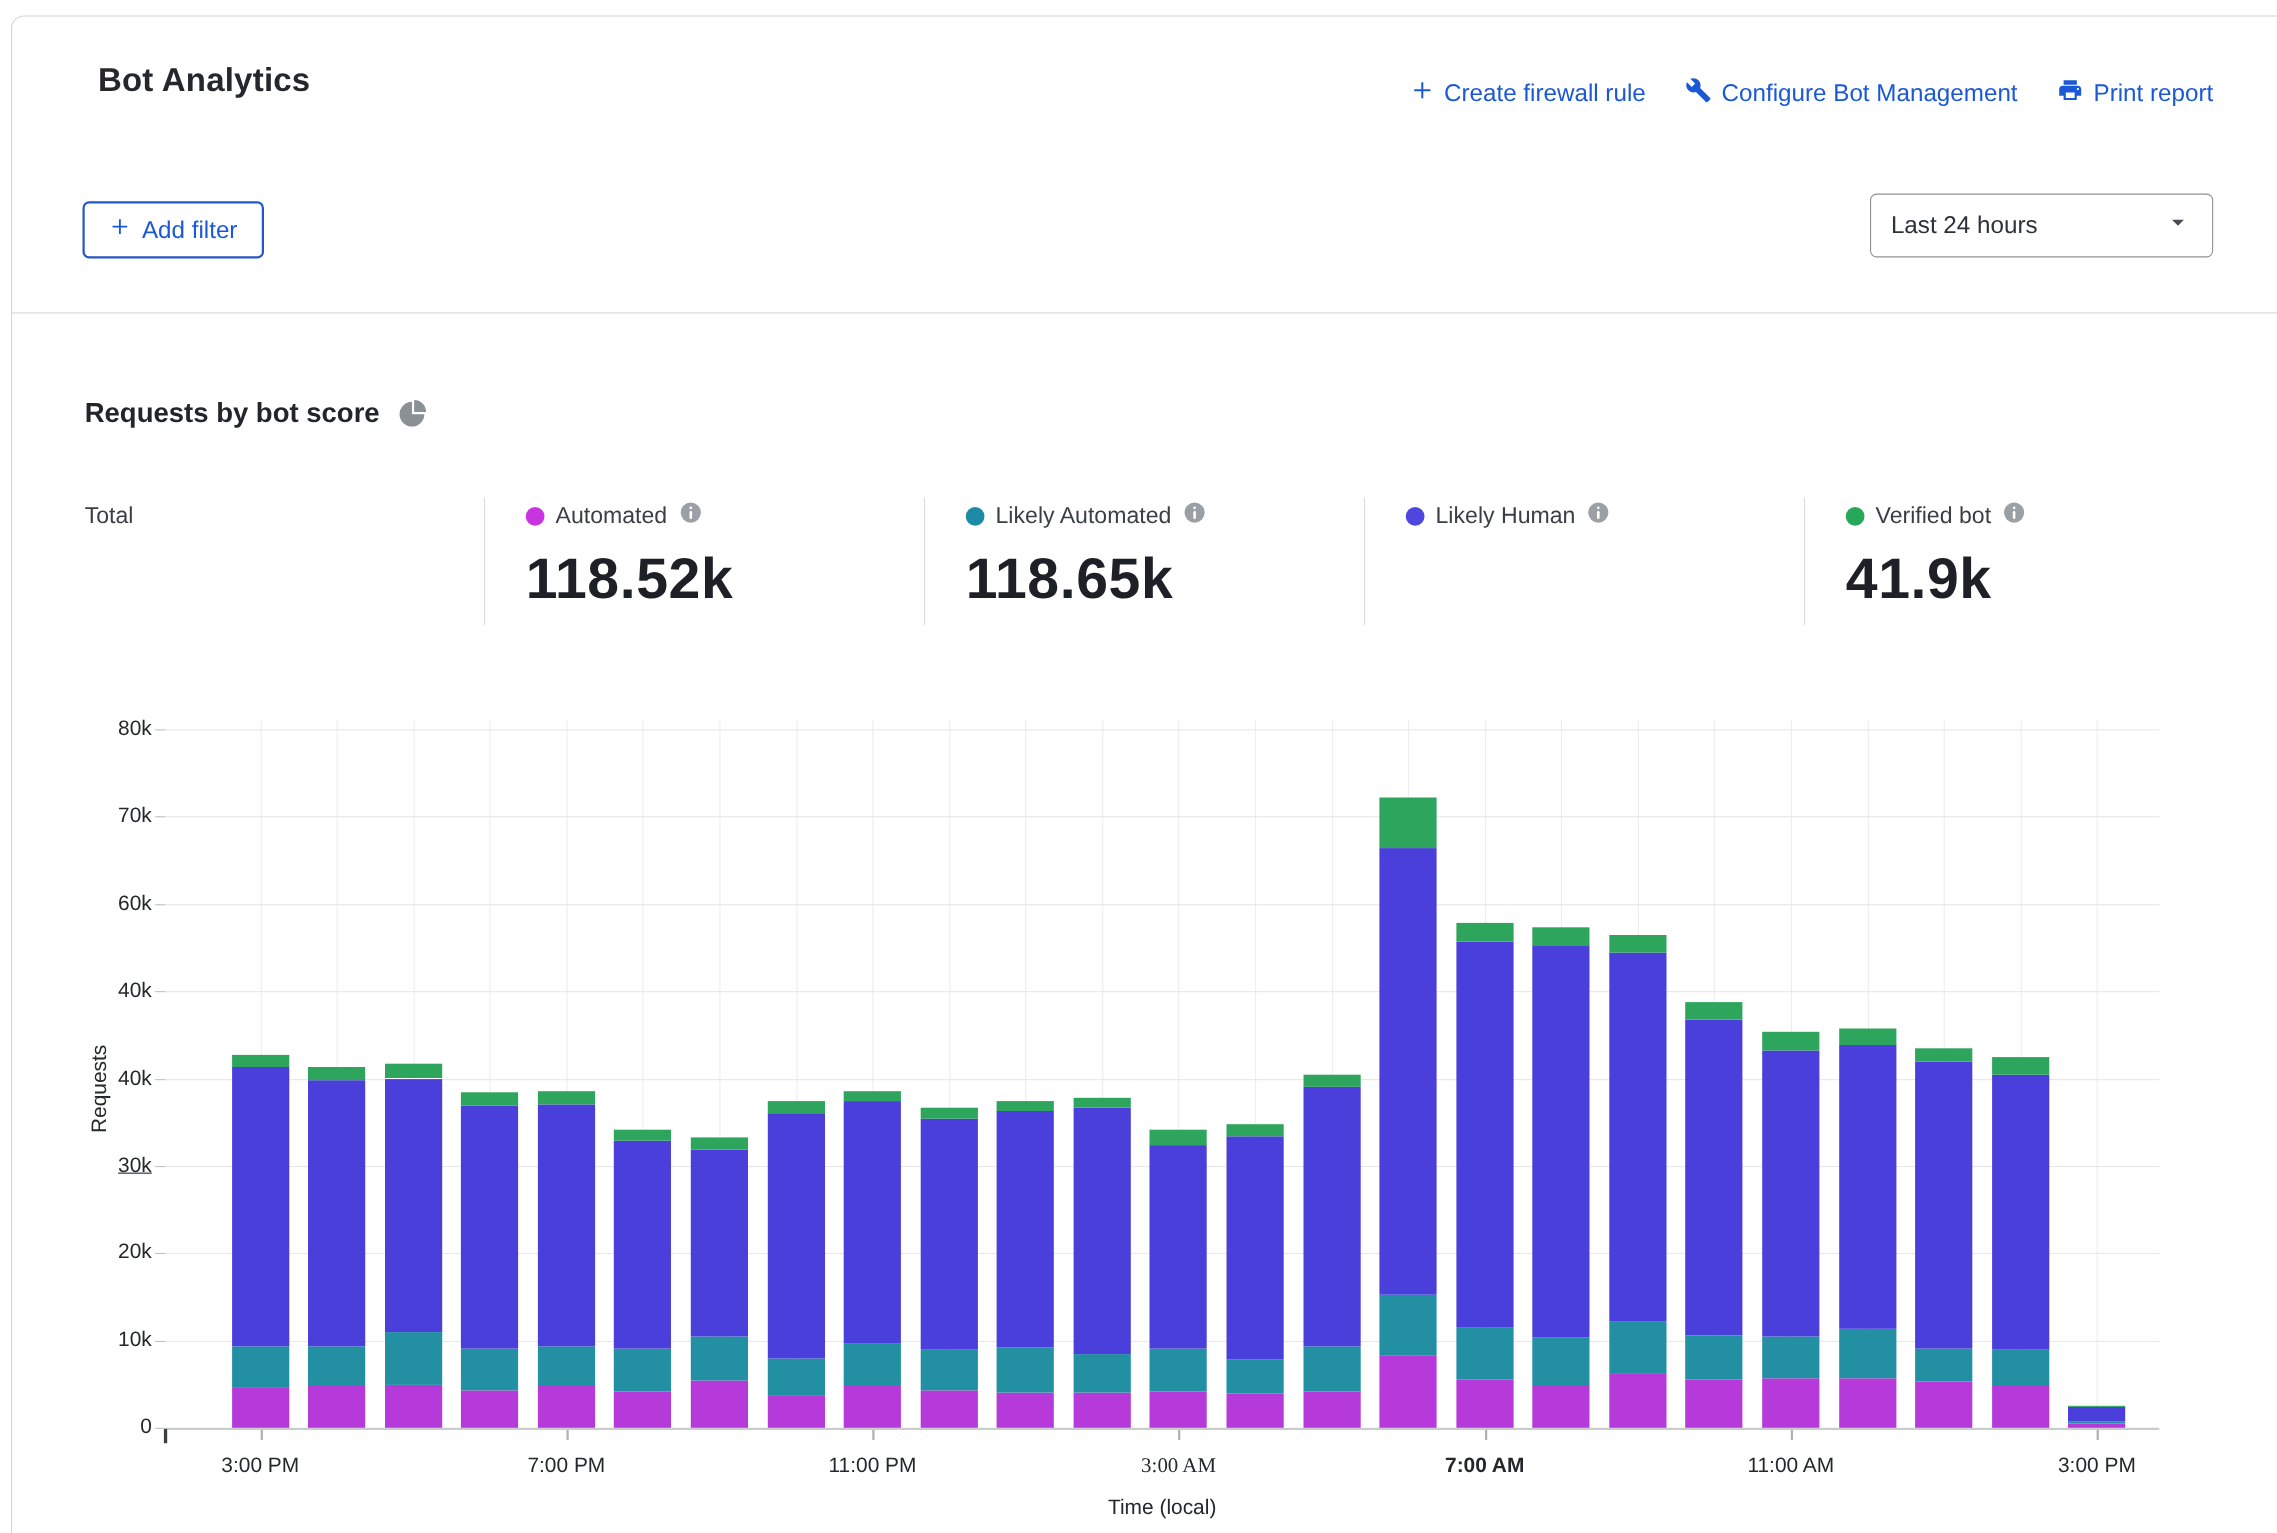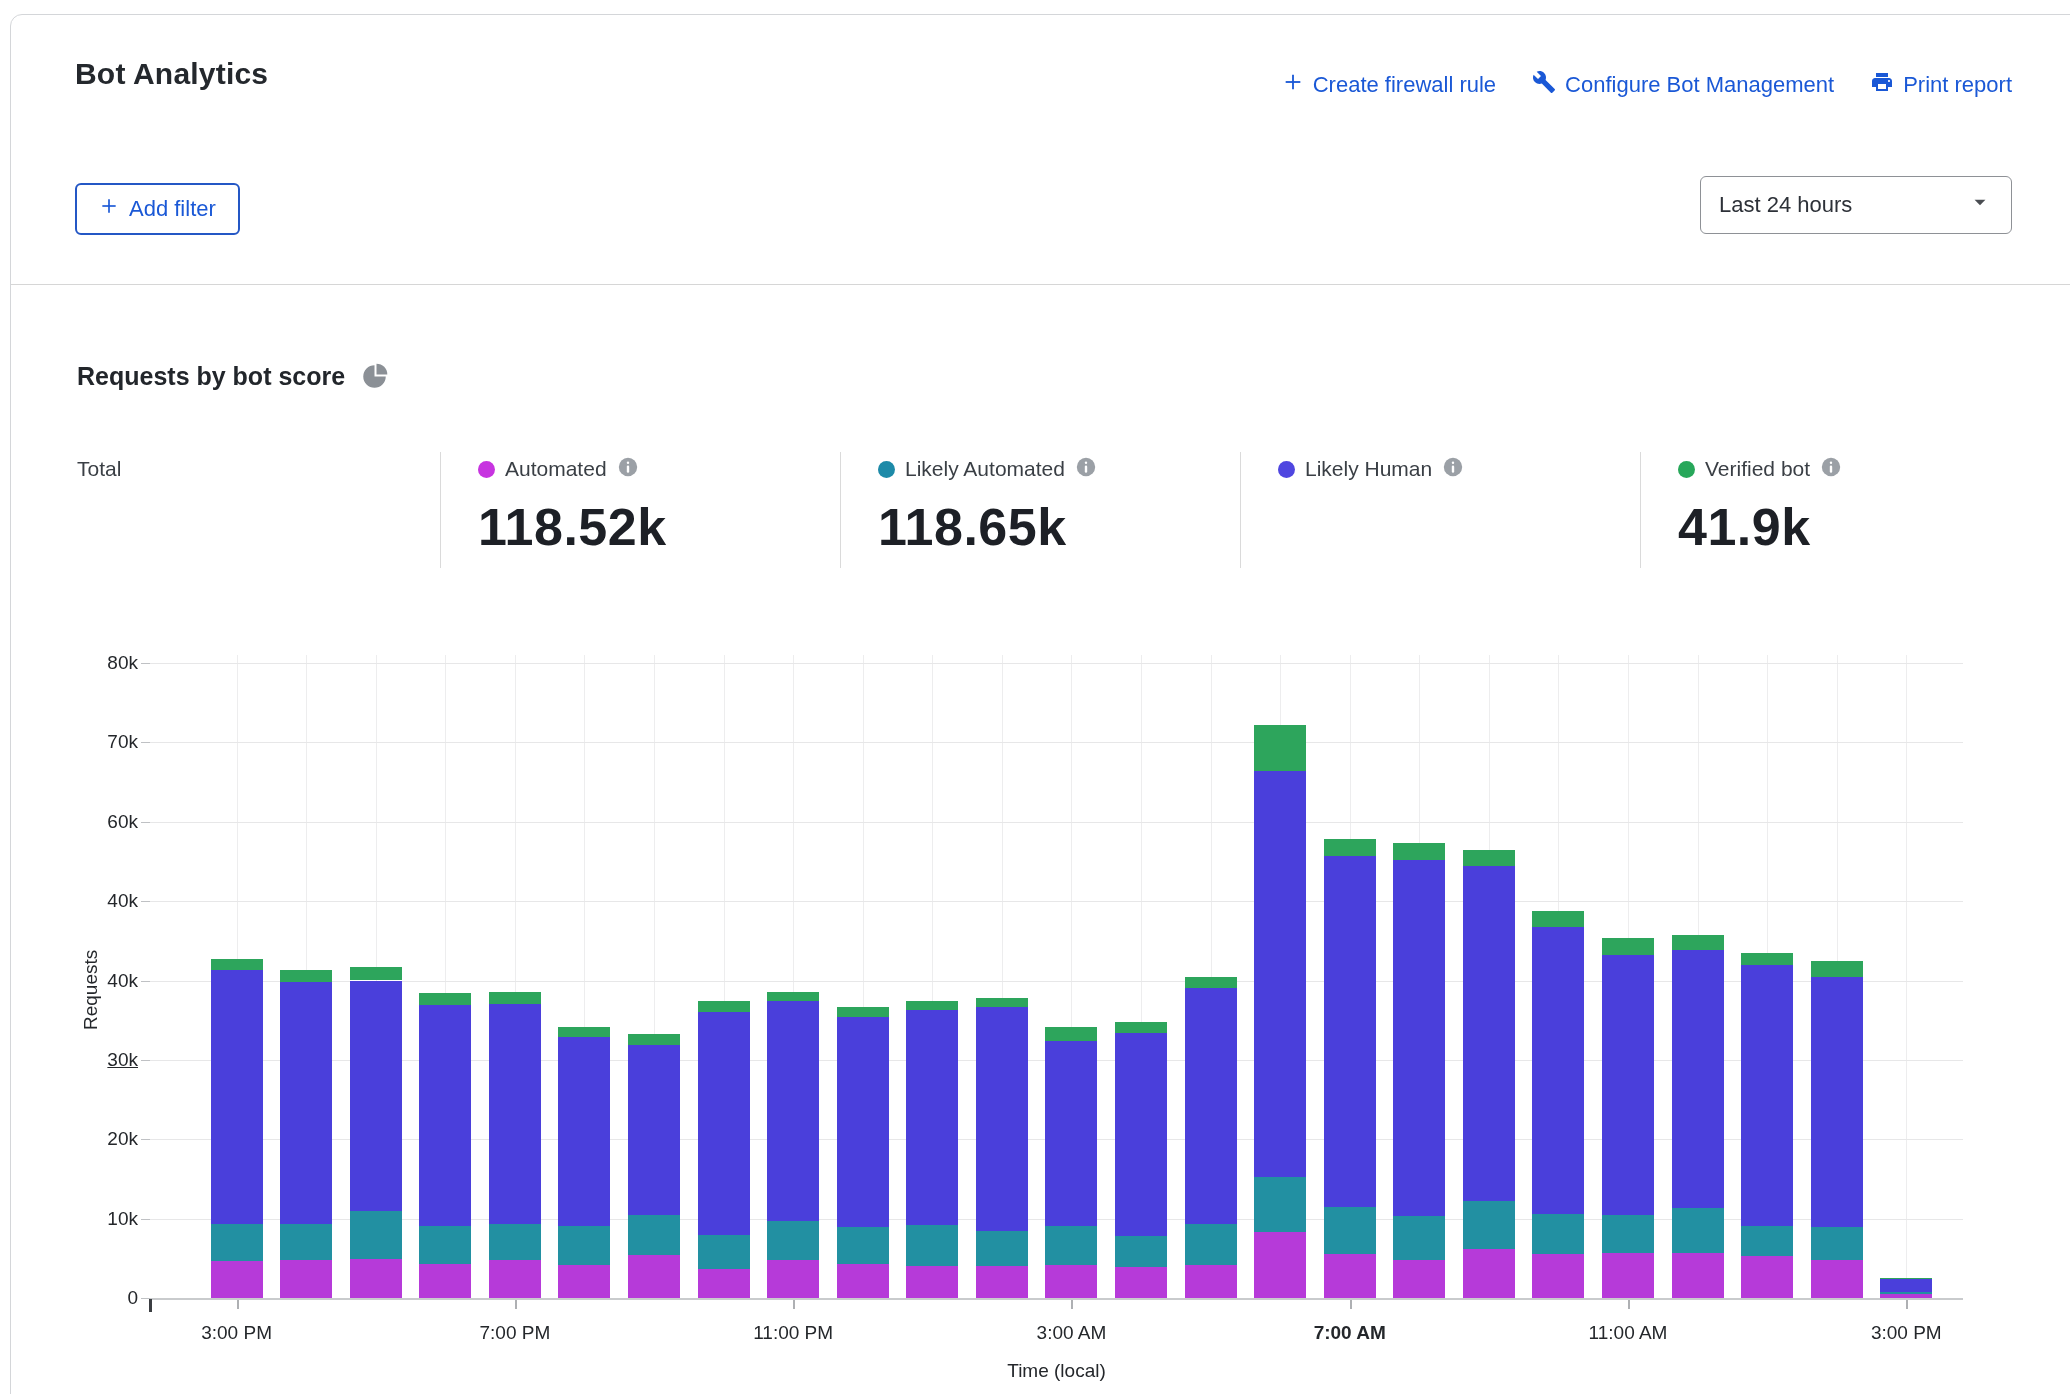--- a/index.html
+++ b/index.html
@@ -6,21 +6,21 @@
   body{
     width:2070px;height:1394px;position:relative;background:#ffffff;
     font-family:"Liberation Sans","DejaVu Sans",sans-serif;color:#24282d;
     overflow:hidden;
   }
   .card{
     position:absolute;left:10px;top:14px;width:2200px;height:1500px;
     border:1px solid #d4d6d9;border-radius:12px;background:#fff;
   }
   .page-title{
-    position:absolute;left:75px;top:57px;font-size:30px;font-weight:700;color:#24282d;
+    position:absolute;left:89px;top:57px;font-size:30px;font-weight:700;color:#24282d;
     letter-spacing:.2px;
   }
   .actions{
     position:absolute;top:70px;right:58px;display:flex;gap:36px;align-items:center;
   }
   .action-link{
     display:flex;align-items:center;gap:9px;color:#1a58d6;font-size:22px;cursor:pointer;
     text-decoration:none;
   }
   .action-link svg{flex:0 0 auto;}
@@ -363,21 +363,21 @@
     <div class="bar-seg" style="left: 1880.28px; top: 1291.65px; width: 52px; height: 2.38125px; background: rgb(34, 144, 162);"></div>
     <div class="bar-seg" style="left: 1880.28px; top: 1278.95px; width: 52px; height: 12.7px; background: rgb(74, 63, 219);"></div>
     <div class="bar-seg" style="left: 1880.28px; top: 1278.16px; width: 52px; height: 0.79375px; background: rgb(45, 165, 92);"></div>
     <div class="xtick-mark" style="left: 236.6px; top: 1300px;"></div>
     <div class="xtick-label" style="left: 236.6px; top: 1322px;">3:00 PM</div>
     <div class="xtick-mark" style="left: 514.88px; top: 1300px;"></div>
     <div class="xtick-label" style="left: 514.88px; top: 1322px;">7:00 PM</div>
     <div class="xtick-mark" style="left: 793.16px; top: 1300px;"></div>
     <div class="xtick-label" style="left: 793.16px; top: 1322px;">11:00 PM</div>
     <div class="xtick-mark" style="left: 1071.44px; top: 1300px;"></div>
-    <div class="xtick-label" style="left: 1071.44px; top: 1322px;">3:00 AM</div>
+    <div class="xtick-label" style="left: 1071.44px; top: 1322px; font-family: Liberation Serif, serif;">3:00 AM</div>
     <div class="xtick-mark" style="left: 1349.72px; top: 1300px;"></div>
     <div class="xtick-label" style="left: 1349.72px; top: 1322px; font-weight: bold;">7:00 AM</div>
     <div class="xtick-mark" style="left: 1628px; top: 1300px;"></div>
     <div class="xtick-label" style="left: 1628px; top: 1322px;">11:00 AM</div>
     <div class="xtick-mark" style="left: 1906.28px; top: 1300px;"></div>
     <div class="xtick-label" style="left: 1906.28px; top: 1322px;">3:00 PM</div>
     <div class="axis-title-y" style="left: 80px; top: 1030px;">Requests</div>
     <div class="axis-title-x" style="left: 1056.5px; top: 1360px;">Time (local)</div>
   </div>
 

